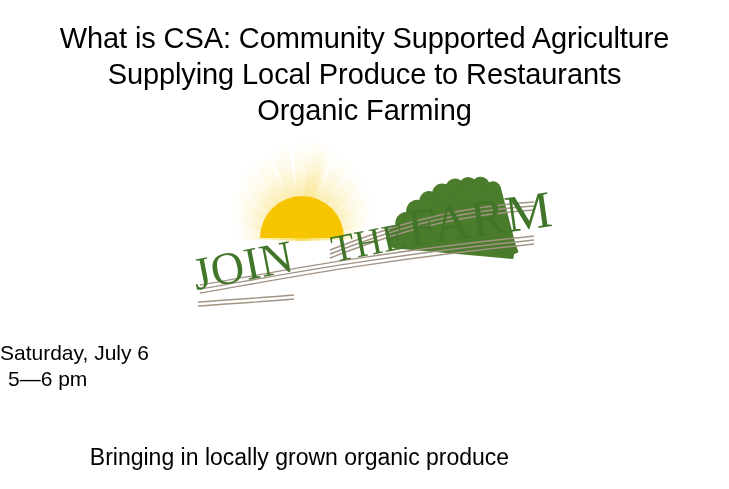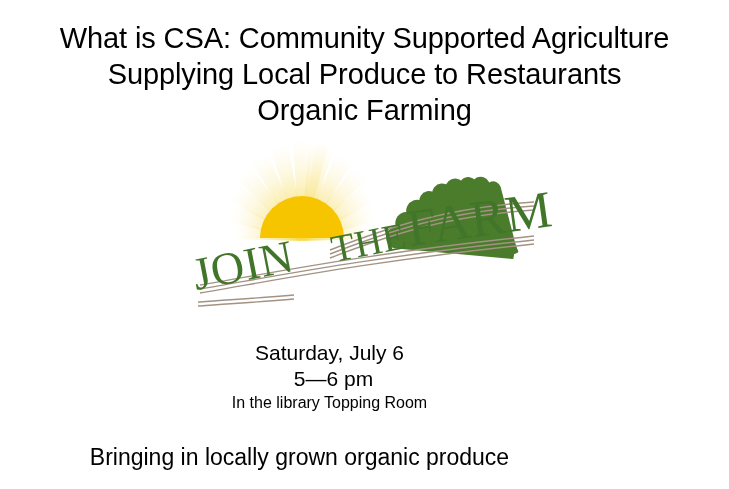--- a/index.html
+++ b/index.html
@@ -53,21 +53,21 @@
     width: 370px;
     height: 185px;
   }
 
   
   .details-block {
     position: absolute;
     left: 0;
     top: 340px;
     width: 659px;
-    text-align: center;
+    text-align: left;
   }
   .detail-date {
     font-size: 21px;
     line-height: 26px;
     white-space: nowrap;
   }
   .detail-time {
     font-size: 21px;
     line-height: 26px;
     white-space: nowrap;
@@ -217,20 +217,19 @@
         <text x="14" y="148" transform="rotate(-11 14 148)" font-size="46" letter-spacing="0.5" style="font-variant: small-caps;">JOIN</text>
         <text x="152" y="120" transform="rotate(-11 152 120)" font-size="38" letter-spacing="0.5" style="font-variant: small-caps;">THE</text>
         <text x="228" y="104" transform="rotate(-8 228 104)" font-size="52" letter-spacing="0.5" style="font-variant: small-caps;">FARM!</text>
       </g>
     </svg>
   </div>
 
   <div class="details-block">
     <div class="detail-date">Saturday, July 6</div>
     <div class="detail-time">5—6 pm</div>
-    <div class="detail-place">In the library Topping Room</div>
   </div>
 
   <div class="tagline-block">
     <div class="tagline">Bringing in locally grown organic produce</div>
   </div>
 
 </div>
 
 </body></html>

